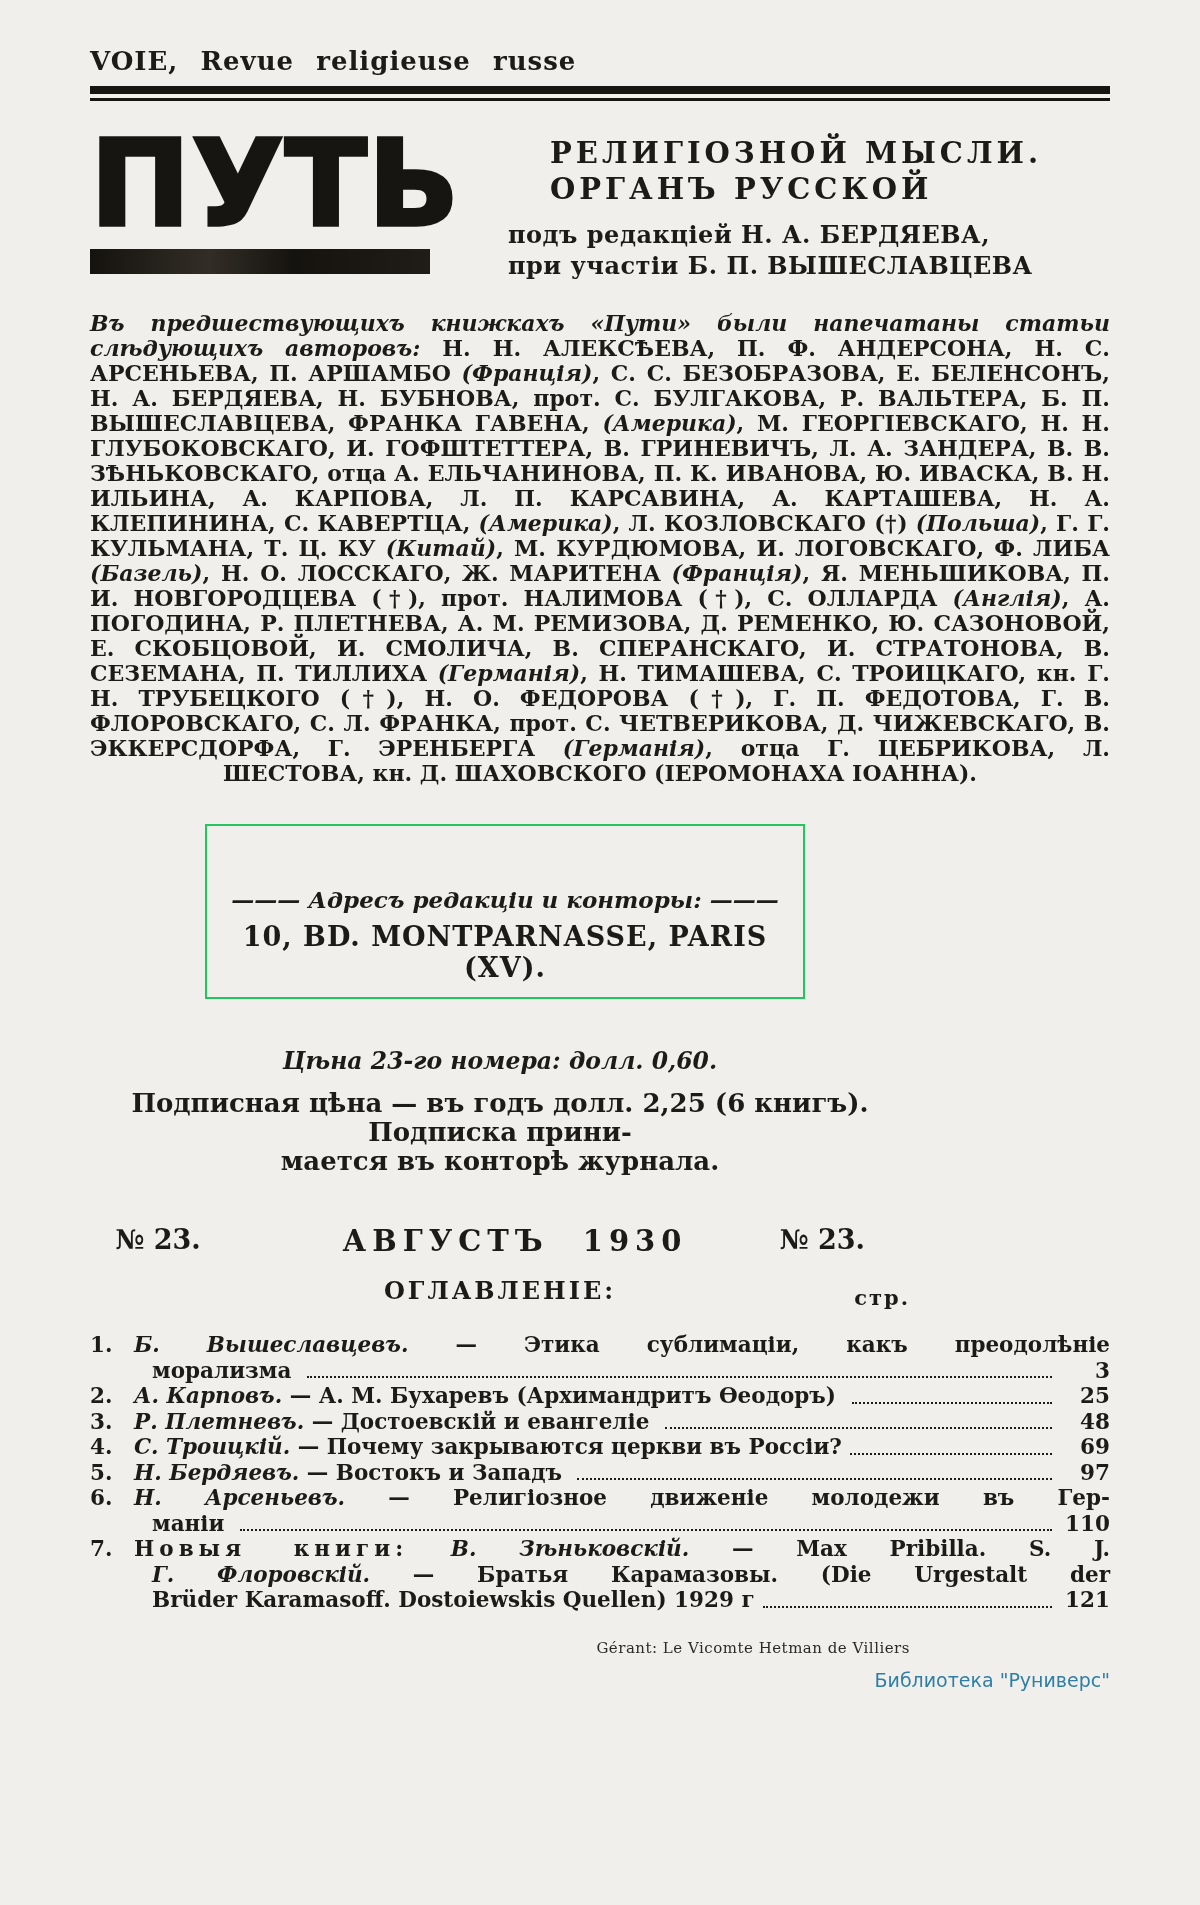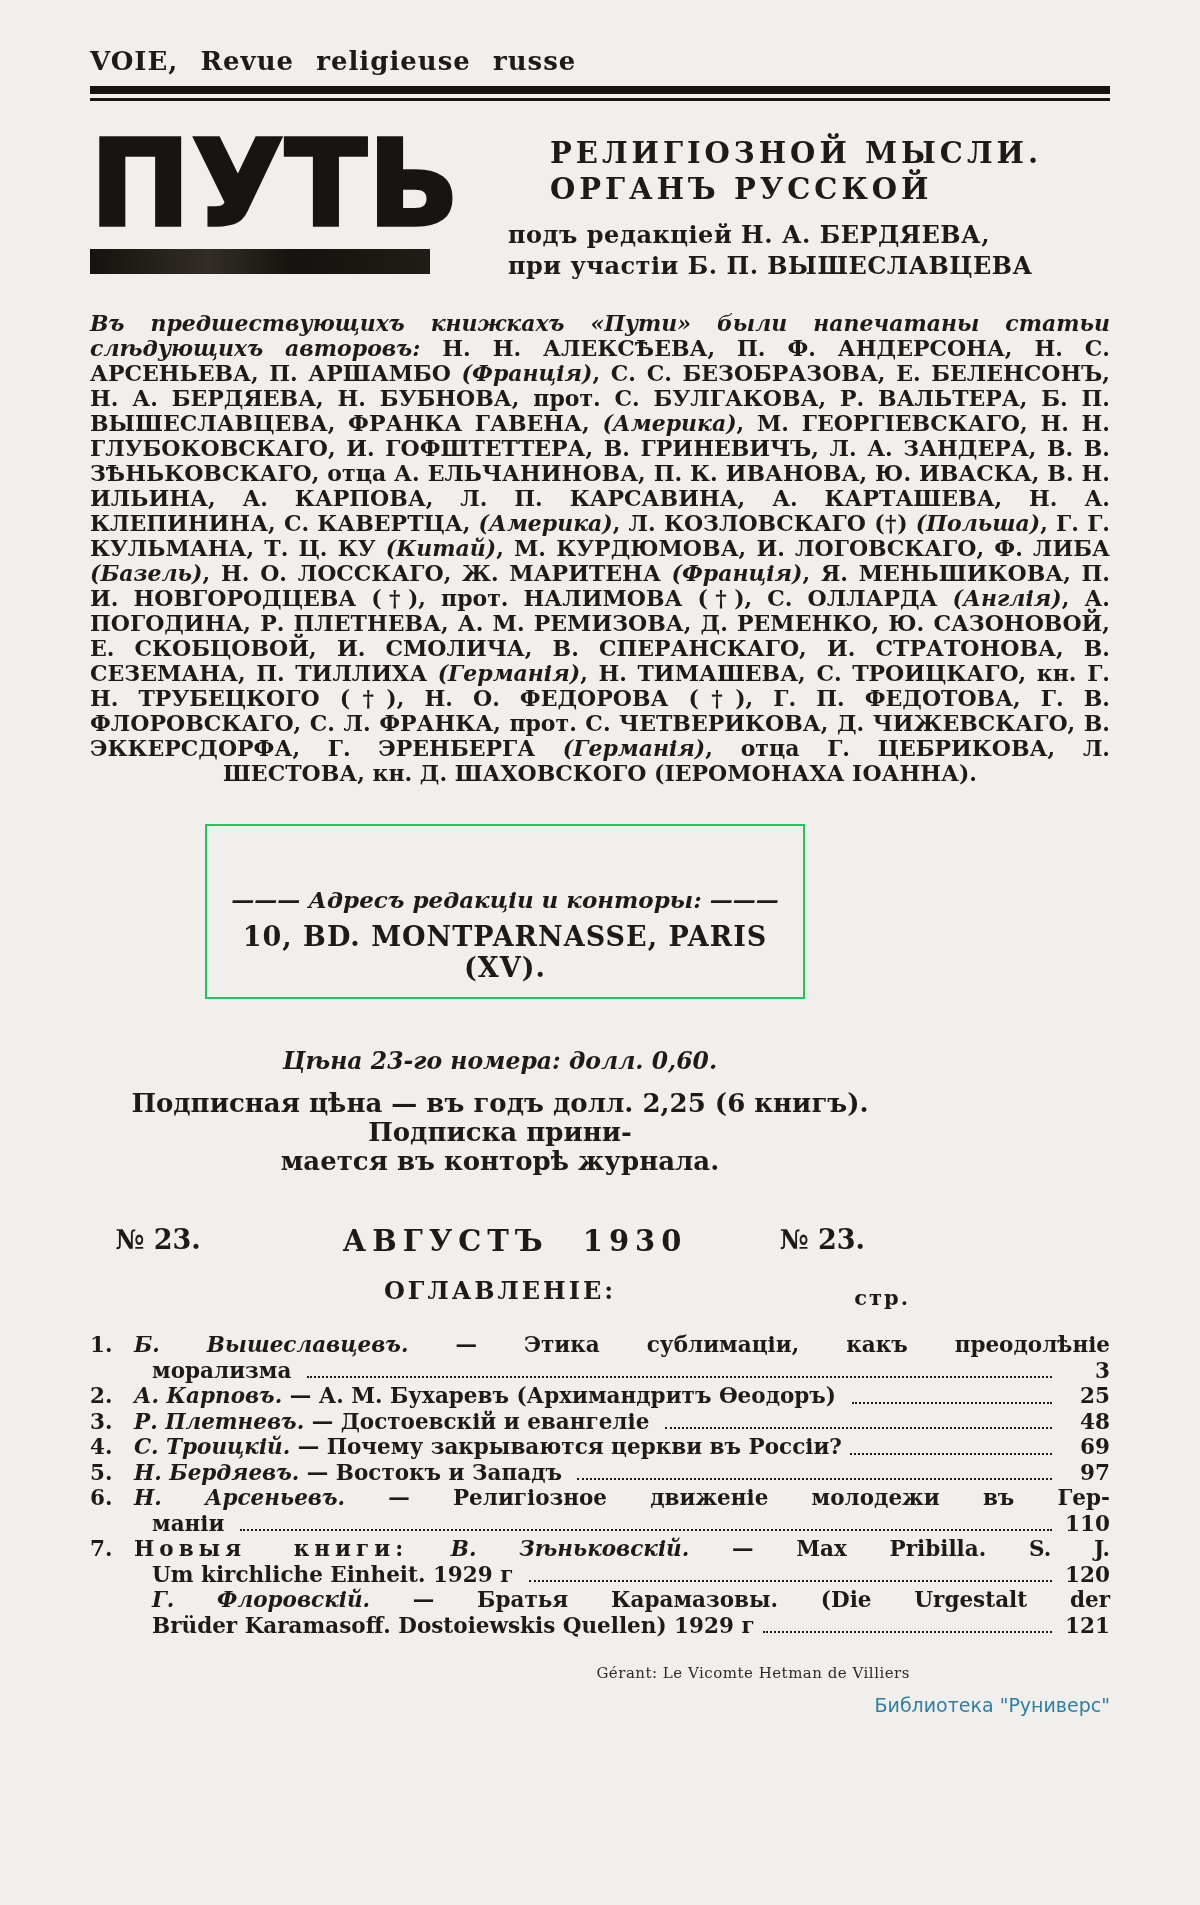--- a/index.html
+++ b/index.html
@@ -233,26 +233,20 @@
         <div class="toc-line indent">
           <span class="toc-num"></span>
           <span class="toc-text"><span>маніи </span></span>
           <span class="leader"></span>
           <span class="toc-page">110</span>
         </div>
         <div class="toc-line fill">
           <span class="toc-num">7.</span>
           <span class="toc-text"><span class="spaced">Новыя книги:</span><span> </span><span class="it">В. Зѣньковскій.</span><span> — Max Pribilla. S. J.</span></span>
         </div>
-        <div class="toc-line indent">
-          <span class="toc-num"></span>
-          <span class="toc-text"><span>Um kirchliche Einheit. 1929 г </span></span>
-          <span class="leader"></span>
-          <span class="toc-page">120</span>
-        </div>
         <div class="toc-line indent fill">
           <span class="toc-num"></span>
           <span class="toc-text"><span class="it">Г. Флоровскій.</span><span> — Братья Карамазовы. (Die Urgestalt der</span></span>
         </div>
         <div class="toc-line indent">
           <span class="toc-num"></span>
           <span class="toc-text"><span>Brüder Karamasoff. Dostoiewskis Quellen) 1929 г</span></span>
           <span class="leader"></span>
           <span class="toc-page">121</span>
         </div>

